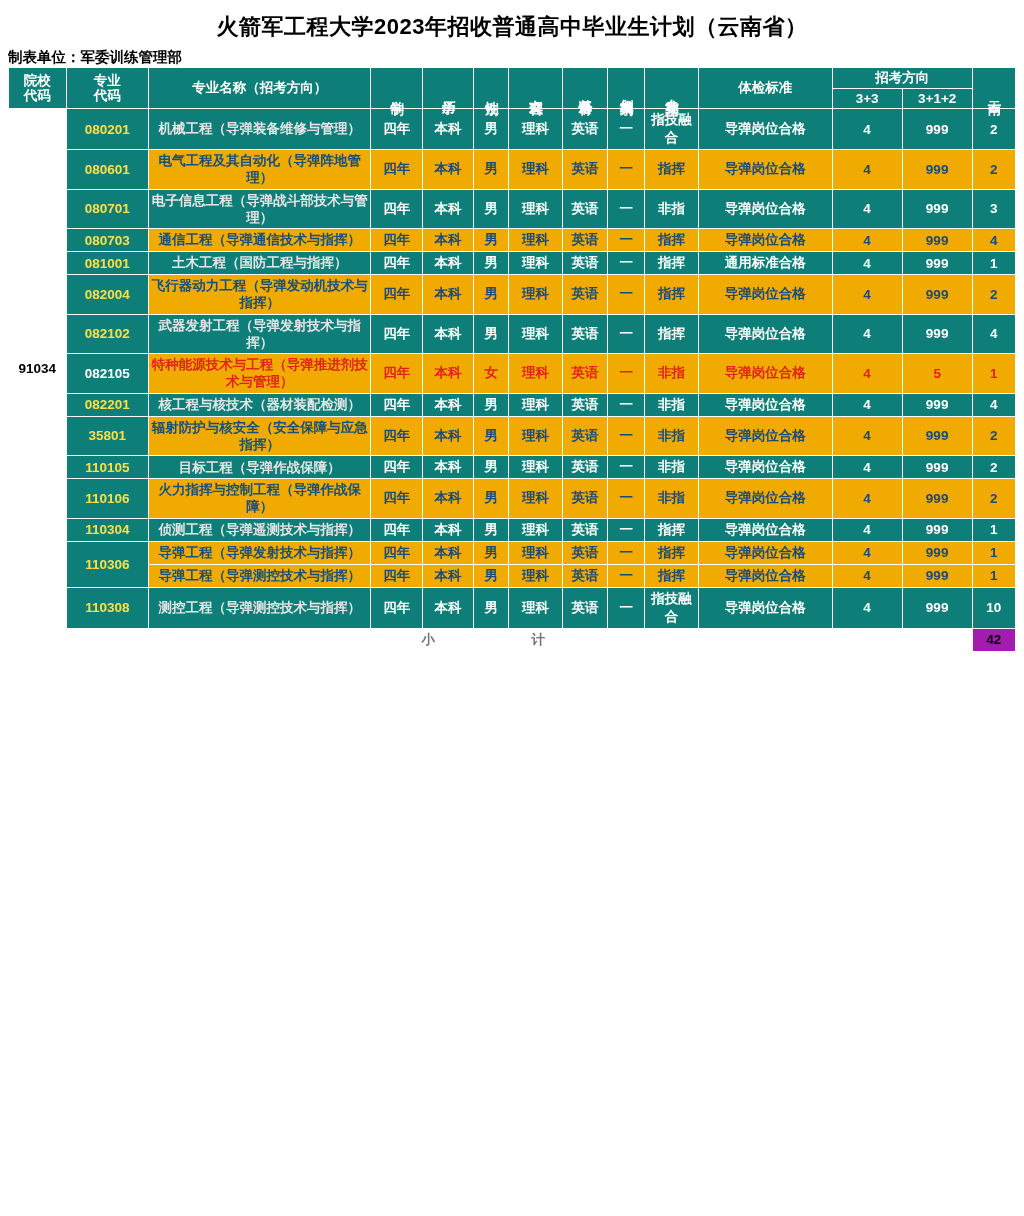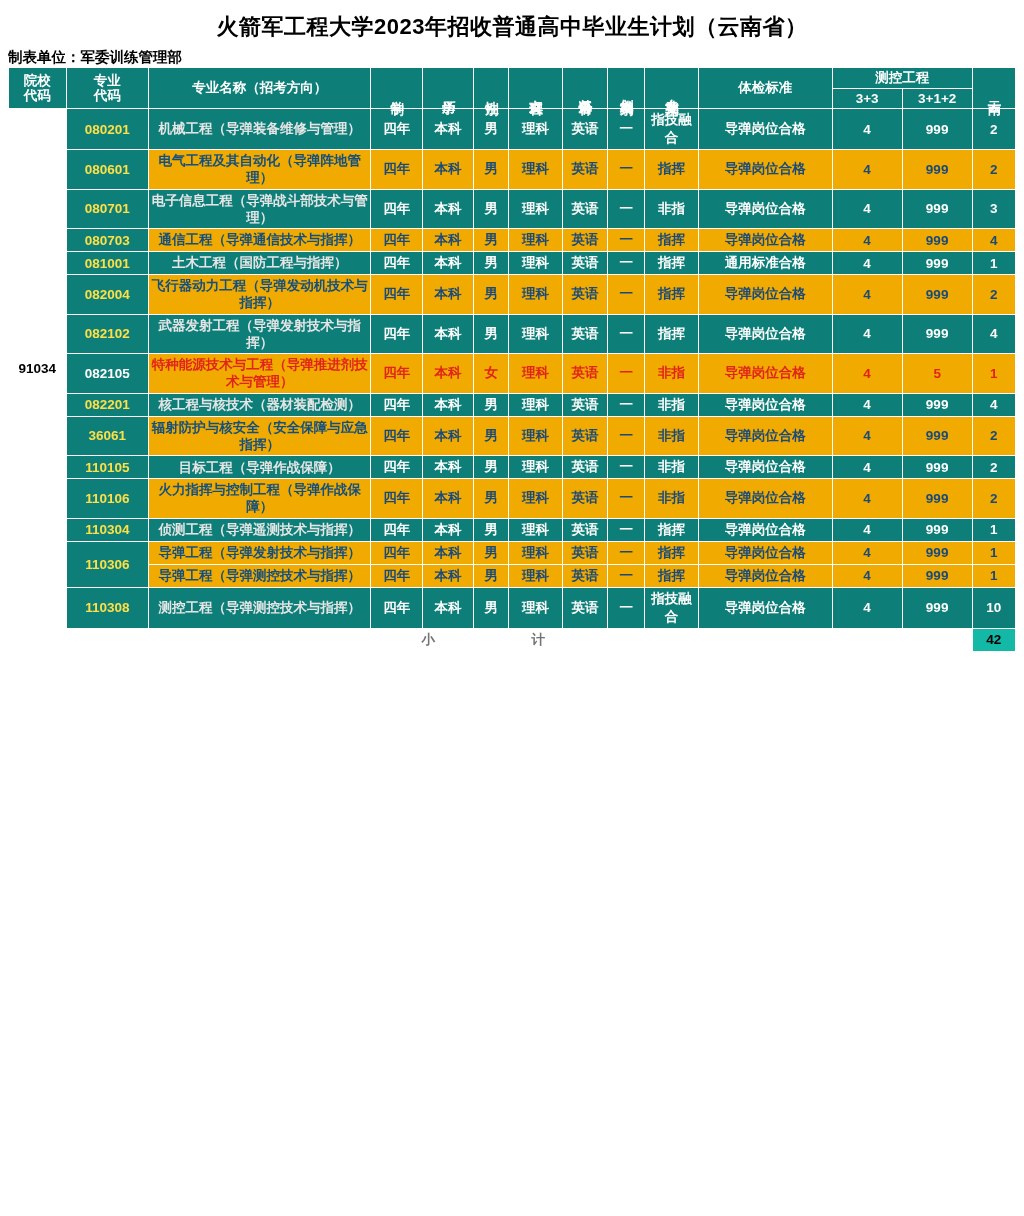--- a/index.html
+++ b/index.html
@@ -102,21 +102,21 @@
   tr.highlight td.code-col { color: #ffffff !important; }
   td.total-label {
     background: #ffffff;
     color: #737373;
     font-size: 16px;
     letter-spacing: 14px;
     border: 1px solid #0e7e78;
     border-top: 1px solid #0e7e78;
   }
   td.total-val {
-    background: #14b8a6;
+    background: #a21caf;
     color: #000000;
     font-size: 15px;
     border: 1px solid #0e7e78;
   }
 </style>
 </head>
 <body>
 
 <div class="page">
 
@@ -152,21 +152,21 @@
         </td>
         <td rowspan="2">专业名称（招考方向）</td>
         <td rowspan="2"><span class="vert">学制</span></td>
         <td rowspan="2"><span class="vert">学历</span></td>
         <td rowspan="2"><span class="vert">性别</span></td>
         <td rowspan="2"><span class="vert">文理科</span></td>
         <td rowspan="2"><span class="vert">外语语种</span></td>
         <td rowspan="2"><span class="vert">划线类别</span></td>
         <td rowspan="2"><span class="vert">专业类别</span></td>
         <td rowspan="2">体检标准</td>
-        <td colspan="2">测控工程</td>
+        <td colspan="2">招考方向</td>
         <td rowspan="2"><span class="vert">云南</span></td>
       </tr>
       <tr>
         <td>3+3</td>
         <td>3+1+2</td>
       </tr>
     </thead>
     <tbody id="table-body">
         <tr>
           <td class="school-code" rowspan="16">91034</td>
@@ -298,21 +298,21 @@
           <td class="teal">理科</td>
           <td class="teal">英语</td>
           <td class="teal">一</td>
           <td class="teal">非指</td>
           <td class="teal">导弹岗位合格</td>
           <td class="teal">4</td>
           <td class="teal">999</td>
           <td class="teal">4</td>
         </tr>
         <tr>
-          <td class="code-col">36061</td>
+          <td class="code-col">35801</td>
           <td class="name gold">辐射防护与核安全（安全保障与应急指挥）</td>
           <td class="gold">四年</td>
           <td class="gold">本科</td>
           <td class="gold">男</td>
           <td class="gold">理科</td>
           <td class="gold">英语</td>
           <td class="gold">一</td>
           <td class="gold">非指</td>
           <td class="gold">导弹岗位合格</td>
           <td class="gold">4</td>

